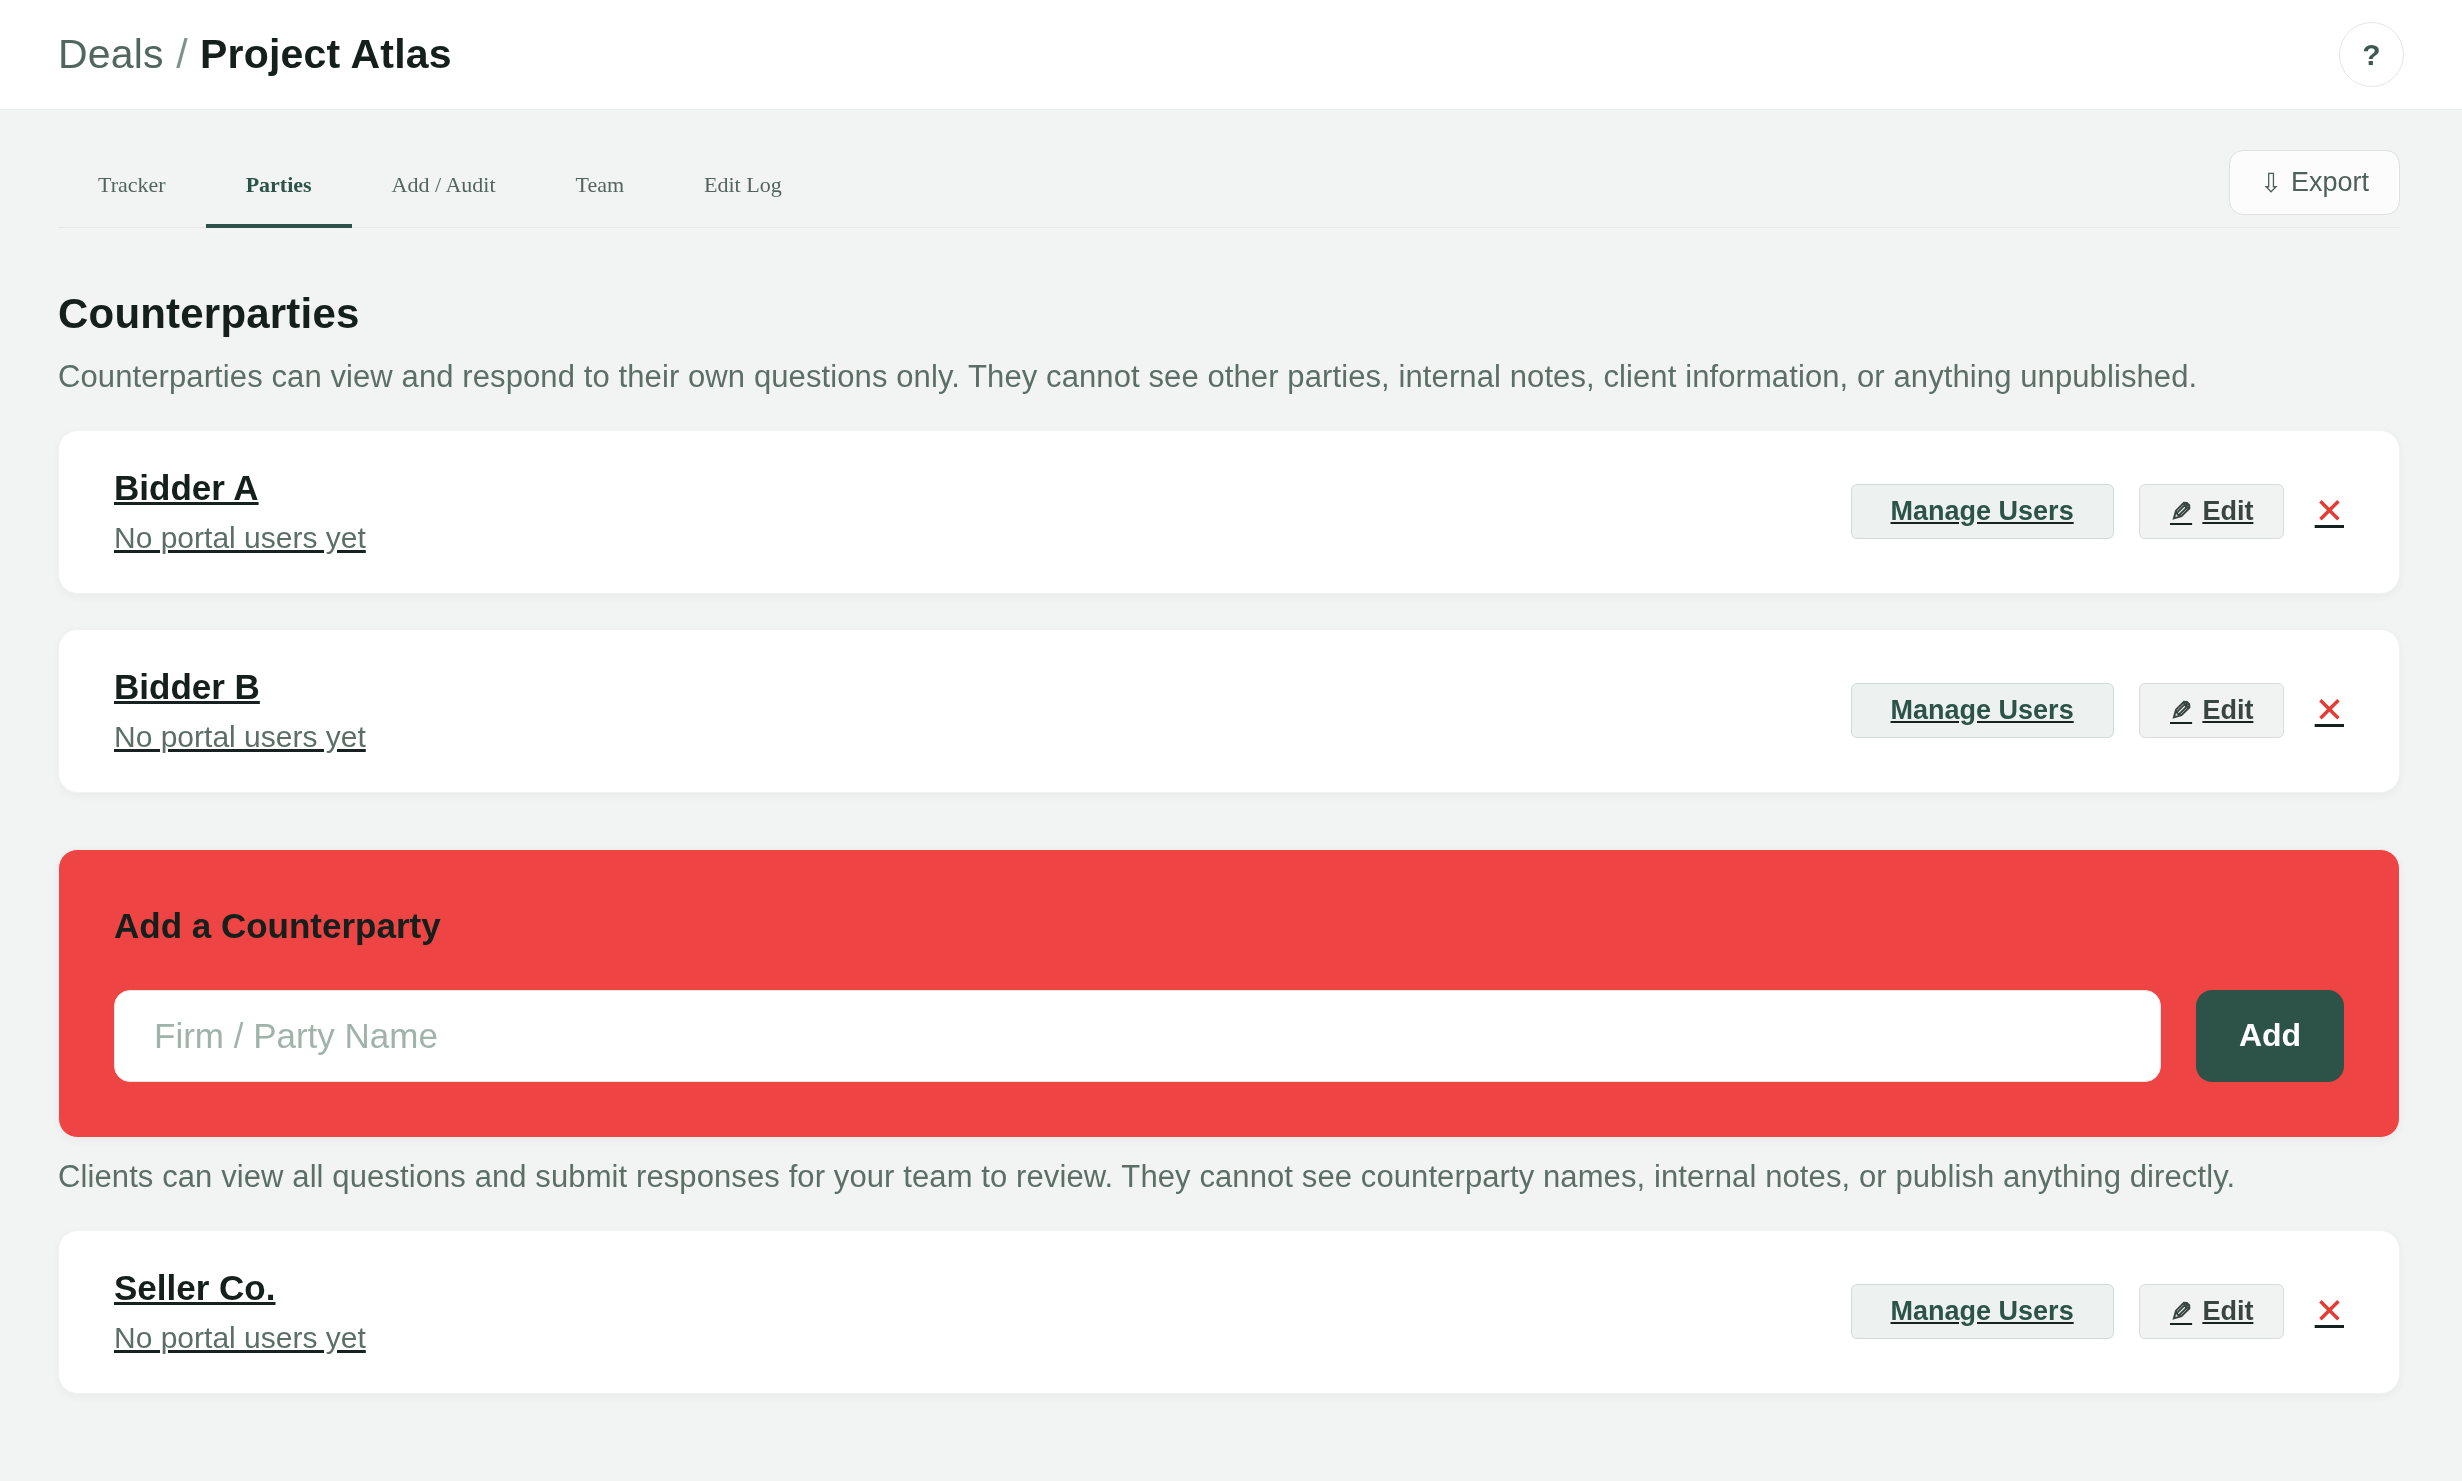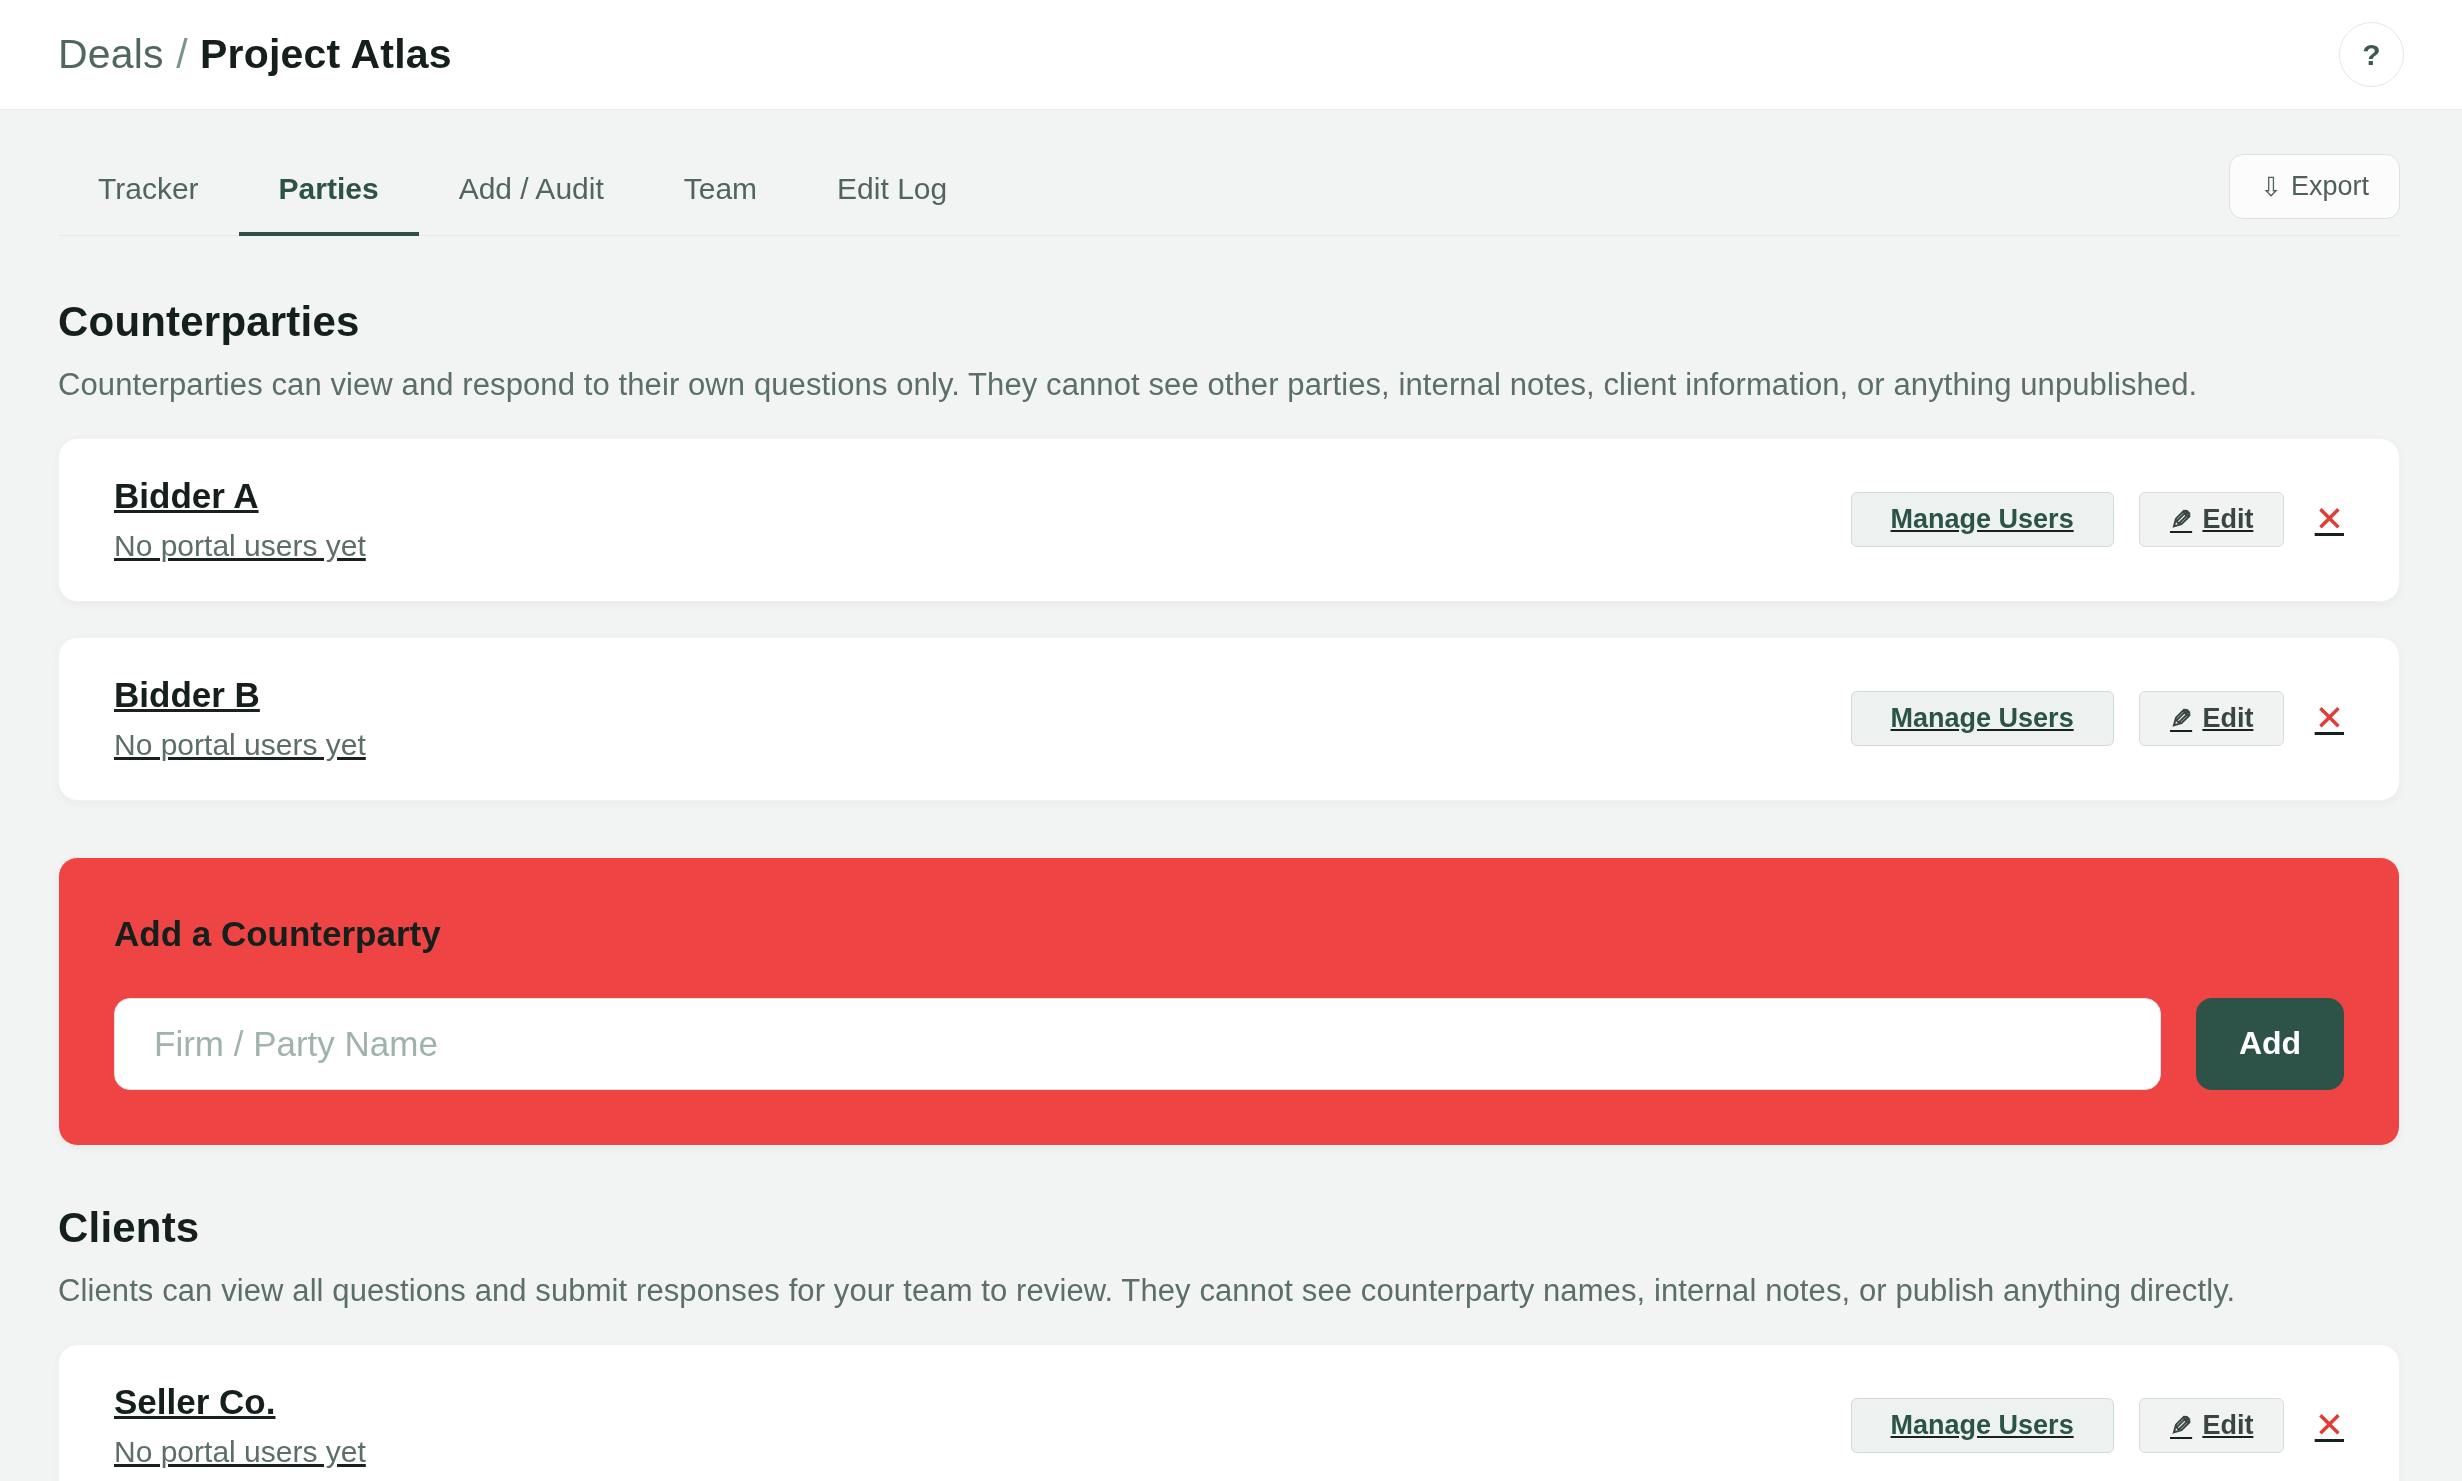--- a/index.html
+++ b/index.html
@@ -39,27 +39,28 @@
   
   .tabs-row {
     margin-top: 39px;
     display: flex;
     justify-content: space-between;
     align-items: center;
     border-bottom: 1.8px solid #e7e9e8;
   }
   .tabs { display: flex; }
   .tab {
-    font-size: 30px;
+    font-size: 22px;
     color: #51655e;
     padding: 23px 40px 26.4px 40px;
     border-bottom: 4.4px solid transparent;
     margin-bottom: -1.8px;
     cursor: pointer;
     white-space: nowrap;
+    font-family: Liberation Serif, serif;
   }
   .tab.active { color: #2d5348; font-weight: 700; border-bottom-color: #2d5348; }
   .export-btn {
     display: flex; align-items: center; gap: 8.8px;
     height: 65px; padding: 0 30px;
     margin-bottom: 10.6px;
     background: #fcfcfc;
     border: 1.8px solid #dee1e0;
     border-radius: 14px;
     color: #4d605a;
@@ -218,21 +219,20 @@
   </div>
 
   <div class="add-card">
     <h3 class="add-title">Add a Counterparty</h3>
     <div class="add-row">
       <input class="firm-input" type="text" value="" placeholder="Firm / Party Name" style="">
       <button class="add-submit">Add</button>
     </div>
   </div>
 
-  <h2 class="section-title clients-title">Clients</h2>
   <p class="section-desc">Clients can view all questions and submit responses for your team to review. They cannot see counterparty names, internal notes, or publish anything directly.</p>
 
   <div class="party-card">
     <div class="party-info">
       <div class="party-name">Seller Co.</div>
       <div class="party-status">No portal users yet</div>
     </div>
     <div class="party-actions">
       <button class="btn btn-manage">Manage Users</button>
       <button class="btn btn-edit">

